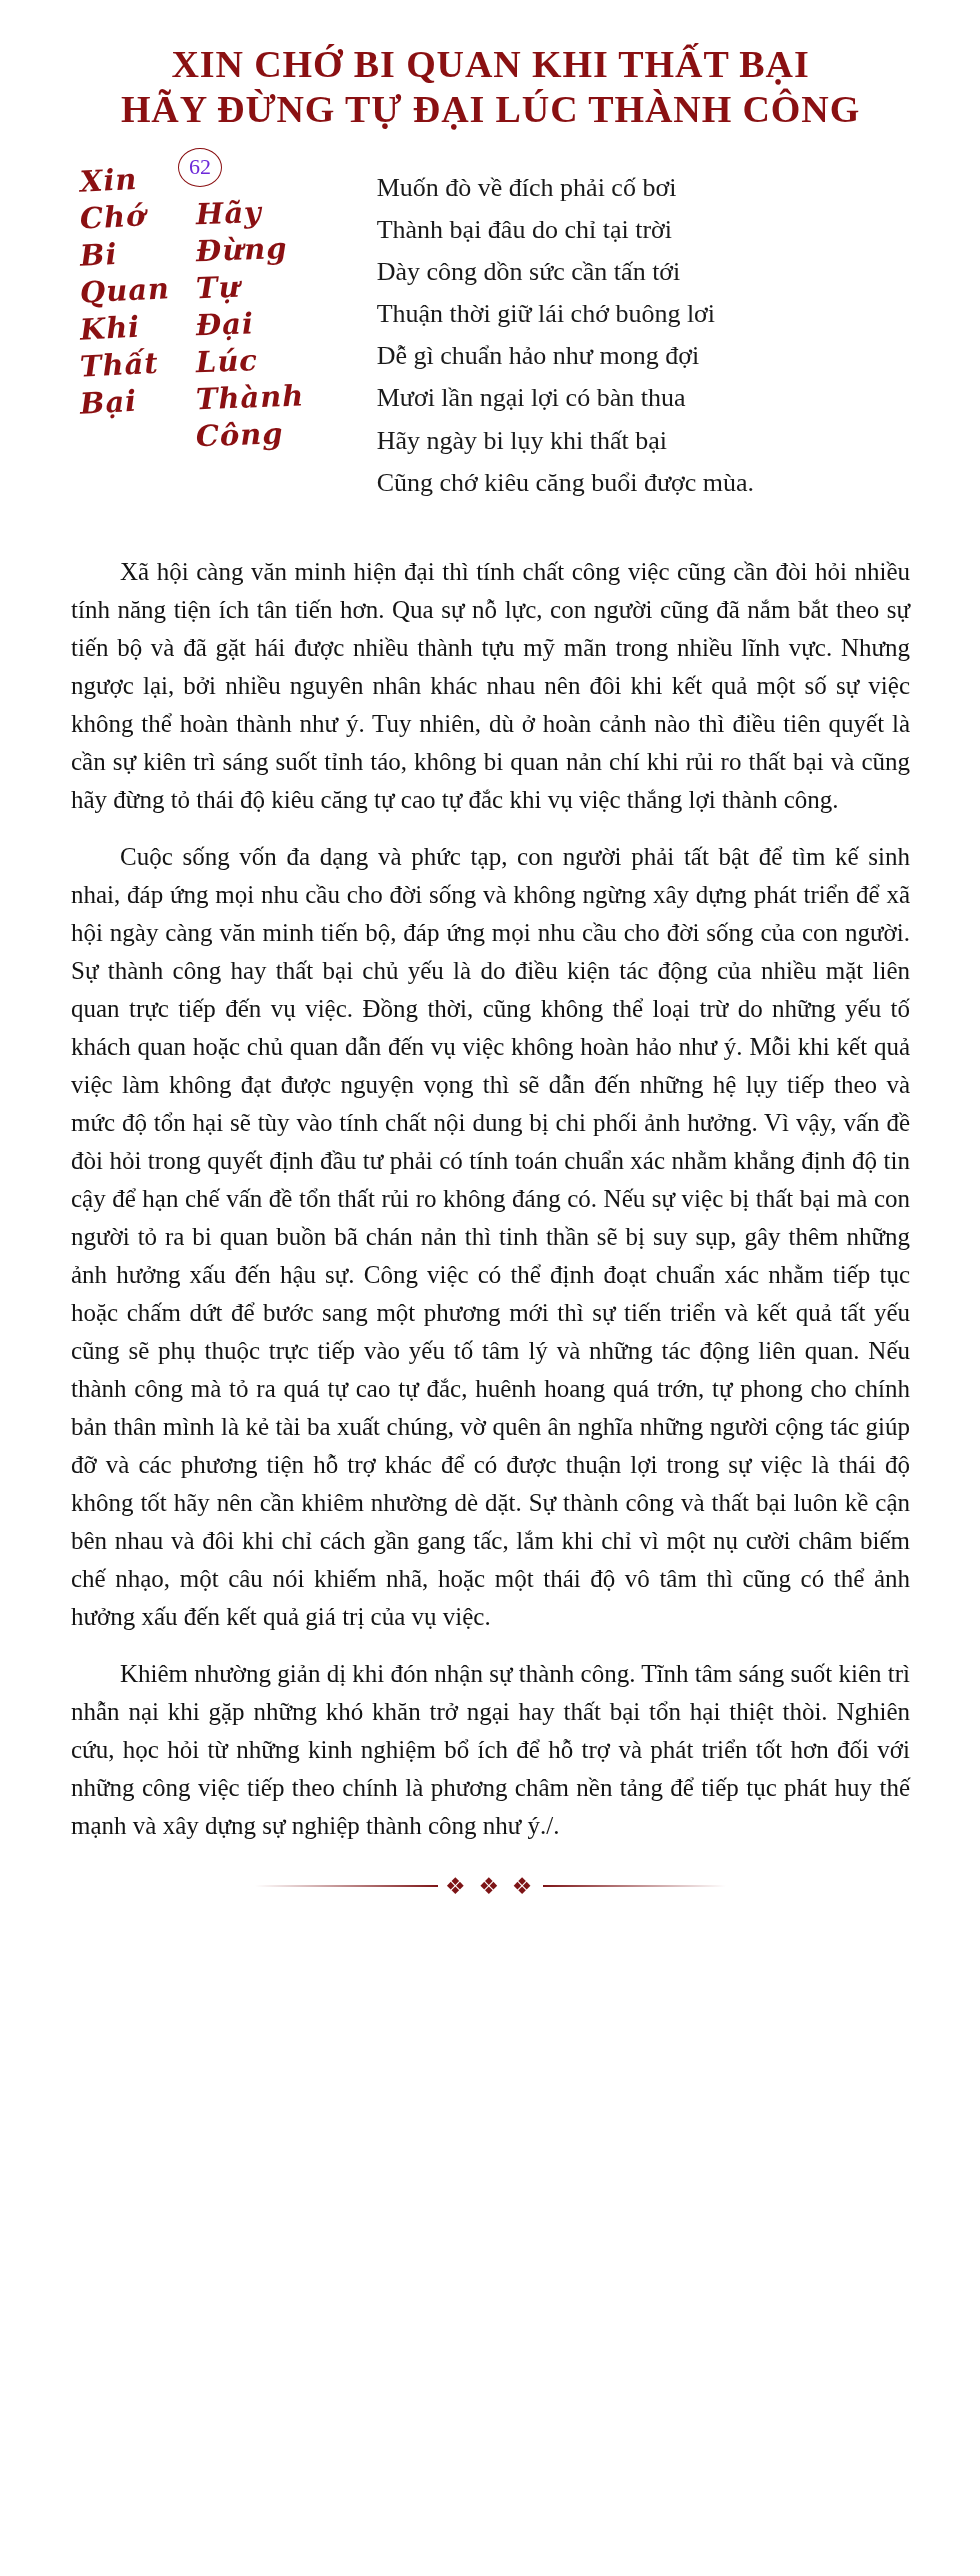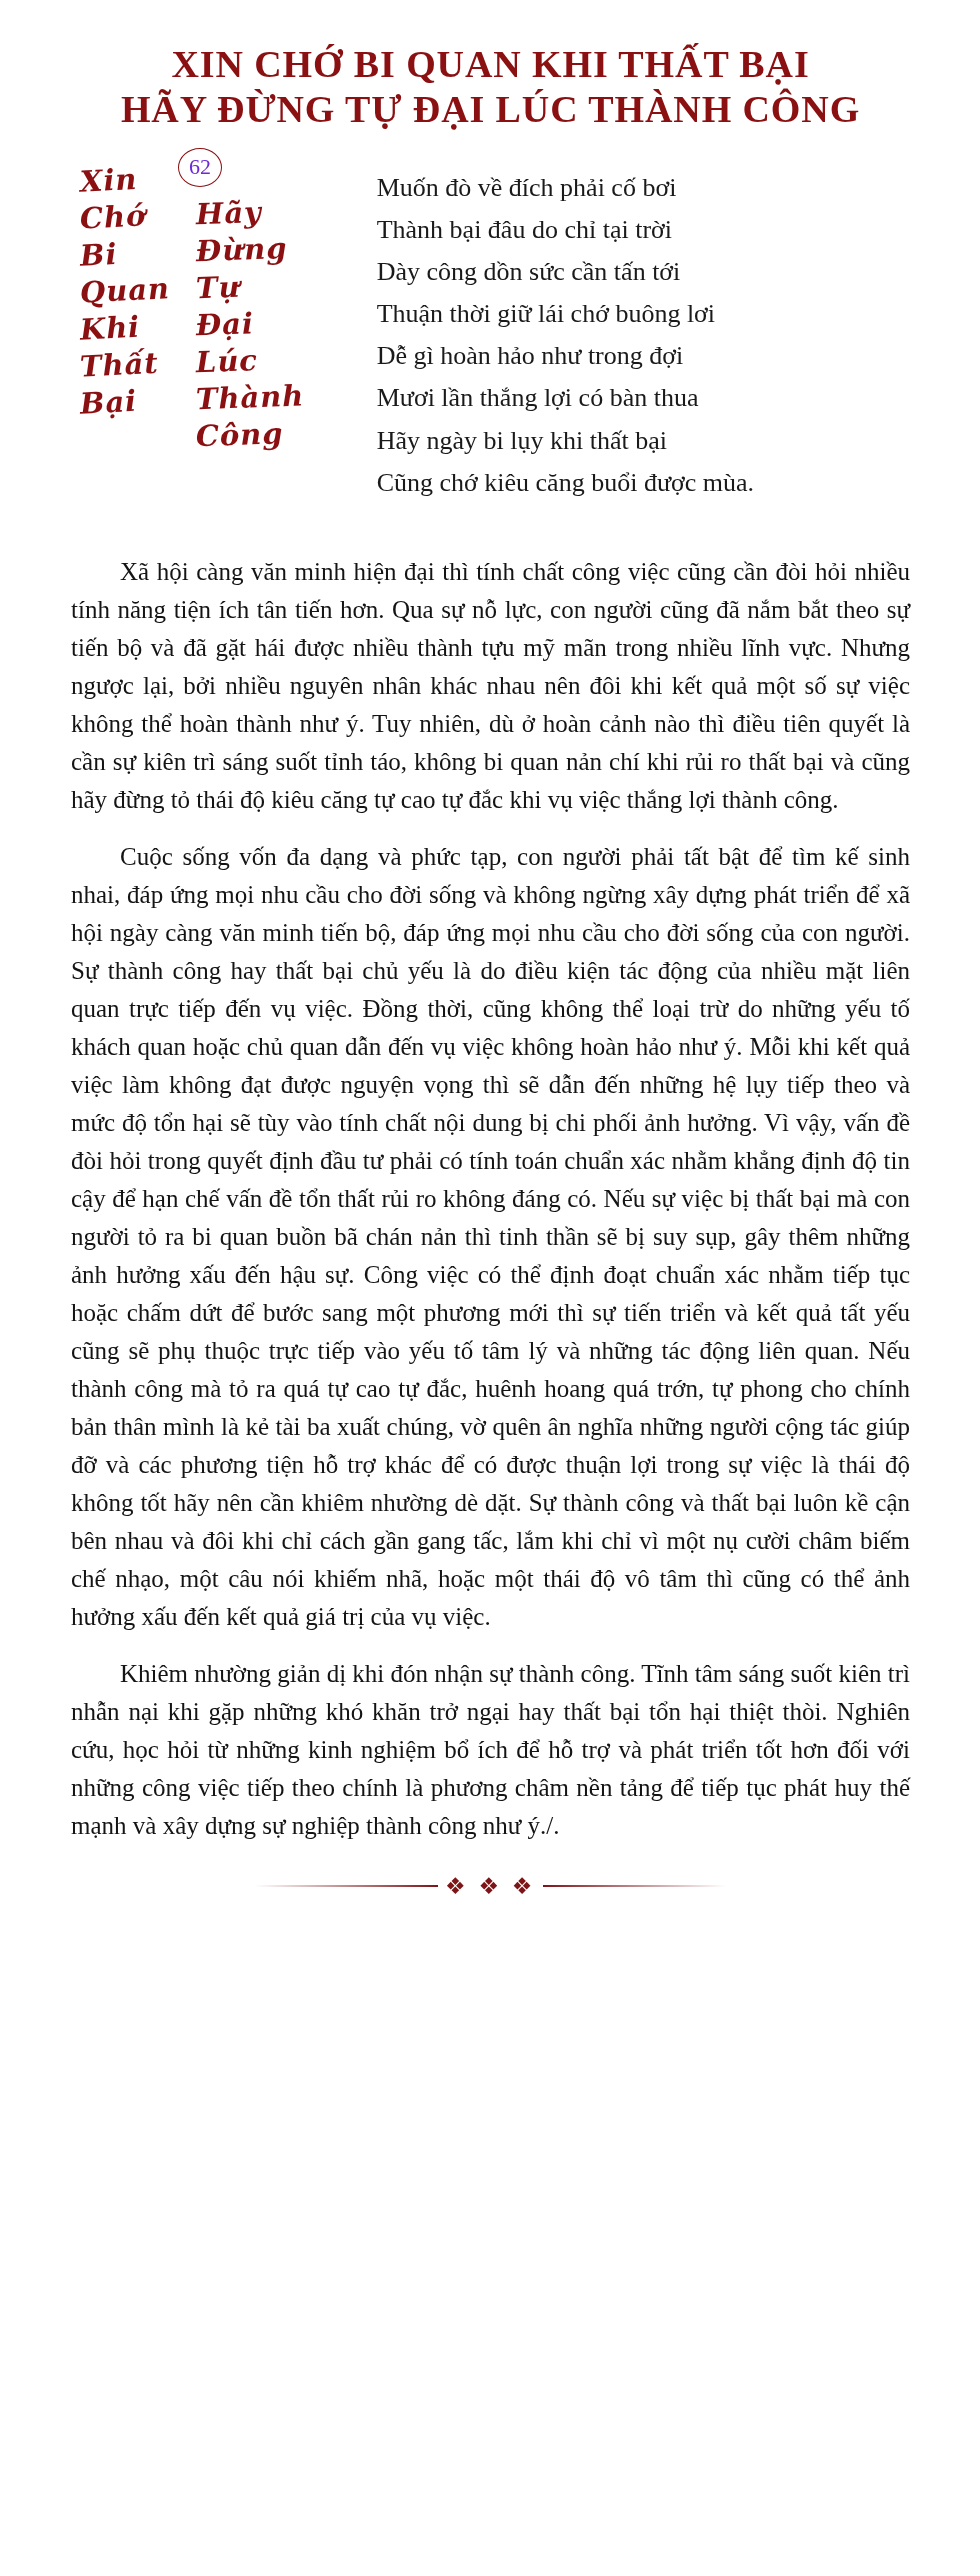--- a/index.html
+++ b/index.html
@@ -177,22 +177,22 @@
         <div class="calli-word">Thành</div>
         <div class="calli-word">Công</div>
       </div>
     </div>
 
     <div class="poem-lines">
       <div class="poem-line">Muốn đò về đích phải cố bơi</div>
       <div class="poem-line">Thành bại đâu do chỉ tại trời</div>
       <div class="poem-line">Dày công dồn sức cần tấn tới</div>
       <div class="poem-line">Thuận thời giữ lái chớ buông lơi</div>
-      <div class="poem-line">Dễ gì hoàn hảo như trong đợi</div>
-      <div class="poem-line">Mươi lần thắng lợi có bàn thua</div>
+      <div class="poem-line">Dễ gì chuẩn hảo như mong đợi</div>
+      <div class="poem-line">Mươi lần ngại lợi có bàn thua</div>
       <div class="poem-line">Hãy ngày bi lụy khi thất bại</div>
       <div class="poem-line">Cũng chớ kiêu căng buổi được mùa.</div>
     </div>
 
   </div>
 
   <div class="body-text">
     <p class="para">Xã hội càng văn minh hiện đại thì tính chất công việc cũng cần đòi hỏi nhiều tính năng tiện ích tân tiến hơn. Qua sự nỗ lực, con người cũng đã nắm bắt theo sự tiến bộ và đã gặt hái được nhiều thành tựu mỹ mãn trong nhiều lĩnh vực. Nhưng ngược lại, bởi nhiều nguyên nhân khác nhau nên đôi khi kết quả một số sự việc không thể hoàn thành như ý. Tuy nhiên, dù ở hoàn cảnh nào thì điều tiên quyết là cần sự kiên trì sáng suốt tỉnh táo, không bi quan nản chí khi rủi ro thất bại và cũng hãy đừng tỏ thái độ kiêu căng tự cao tự đắc khi vụ việc thắng lợi thành công.</p>
     <p class="para">Cuộc sống vốn đa dạng và phức tạp, con người phải tất bật để tìm kế sinh nhai, đáp ứng mọi nhu cầu cho đời sống và không ngừng xây dựng phát triển để xã hội ngày càng văn minh tiến bộ, đáp ứng mọi nhu cầu cho đời sống của con người. Sự thành công hay thất bại chủ yếu là do điều kiện tác động của nhiều mặt liên quan trực tiếp đến vụ việc. Đồng thời, cũng không thể loại trừ do những yếu tố khách quan hoặc chủ quan dẫn đến vụ việc không hoàn hảo như ý. Mỗi khi kết quả việc làm không đạt được nguyện vọng thì sẽ dẫn đến những hệ lụy tiếp theo và mức độ tổn hại sẽ tùy vào tính chất nội dung bị chi phối ảnh hưởng. Vì vậy, vấn đề đòi hỏi trong quyết định đầu tư phải có tính toán chuẩn xác nhằm khẳng định độ tin cậy để hạn chế vấn đề tổn thất rủi ro không đáng có. Nếu sự việc bị thất bại mà con người tỏ ra bi quan buồn bã chán nản thì tinh thần sẽ bị suy sụp, gây thêm những ảnh hưởng xấu đến hậu sự. Công việc có thể định đoạt chuẩn xác nhằm tiếp tục hoặc chấm dứt để bước sang một phương mới thì sự tiến triển và kết quả tất yếu cũng sẽ phụ thuộc trực tiếp vào yếu tố tâm lý và những tác động liên quan. Nếu thành công mà tỏ ra quá tự cao tự đắc, huênh hoang quá trớn, tự phong cho chính bản thân mình là kẻ tài ba xuất chúng, vờ quên ân nghĩa những người cộng tác giúp đỡ và các phương tiện hỗ trợ khác để có được thuận lợi trong sự việc là thái độ không tốt hãy nên cần khiêm nhường dè dặt. Sự thành công và thất bại luôn kề cận bên nhau và đôi khi chỉ cách gần gang tấc, lắm khi chỉ vì một nụ cười châm biếm chế nhạo, một câu nói khiếm nhã, hoặc một thái độ vô tâm thì cũng có thể ảnh hưởng xấu đến kết quả giá trị của vụ việc.</p>
     <p class="para">Khiêm nhường giản dị khi đón nhận sự thành công. Tĩnh tâm sáng suốt kiên trì nhẫn nại khi gặp những khó khăn trở ngại hay thất bại tổn hại thiệt thòi. Nghiên cứu, học hỏi từ những kinh nghiệm bổ ích để hỗ trợ và phát triển tốt hơn đối với những công việc tiếp theo chính là phương châm nền tảng để tiếp tục phát huy thế mạnh và xây dựng sự nghiệp thành công như ý./.</p>

